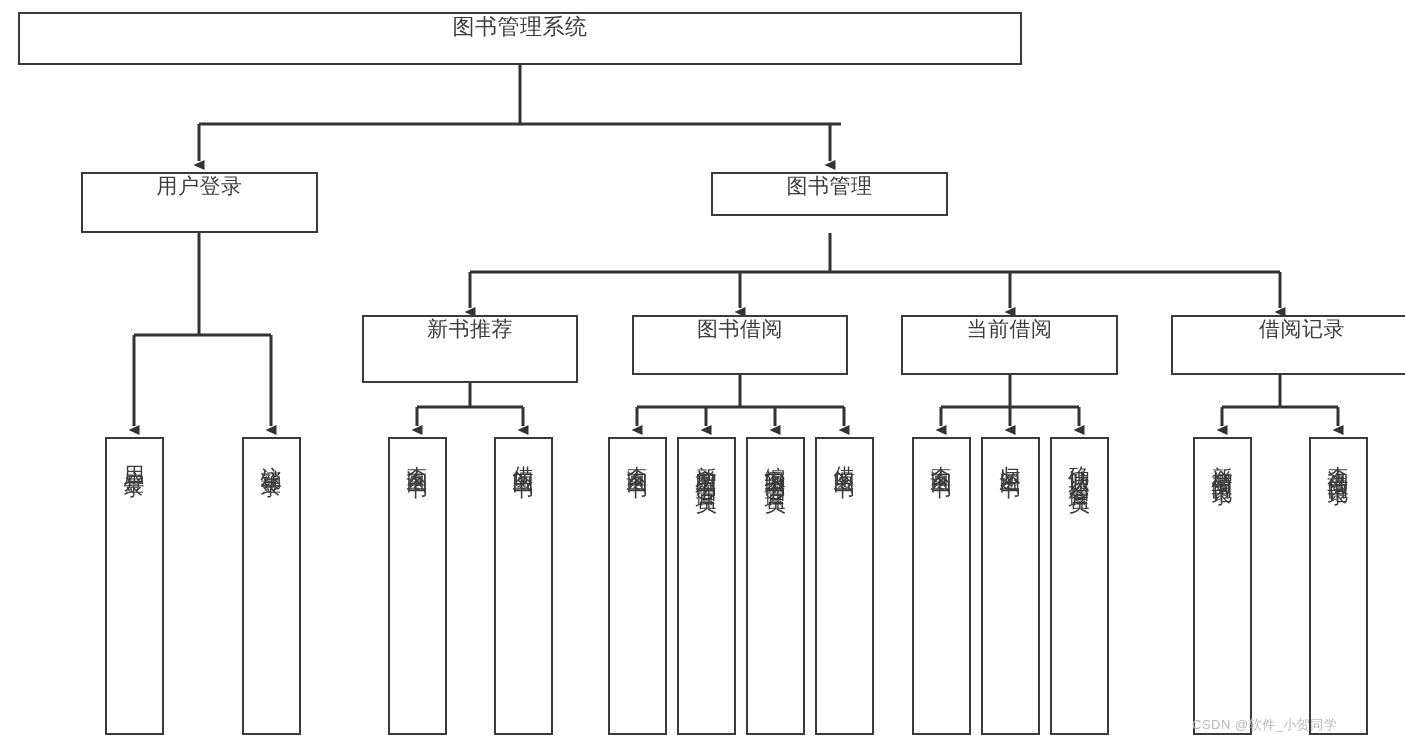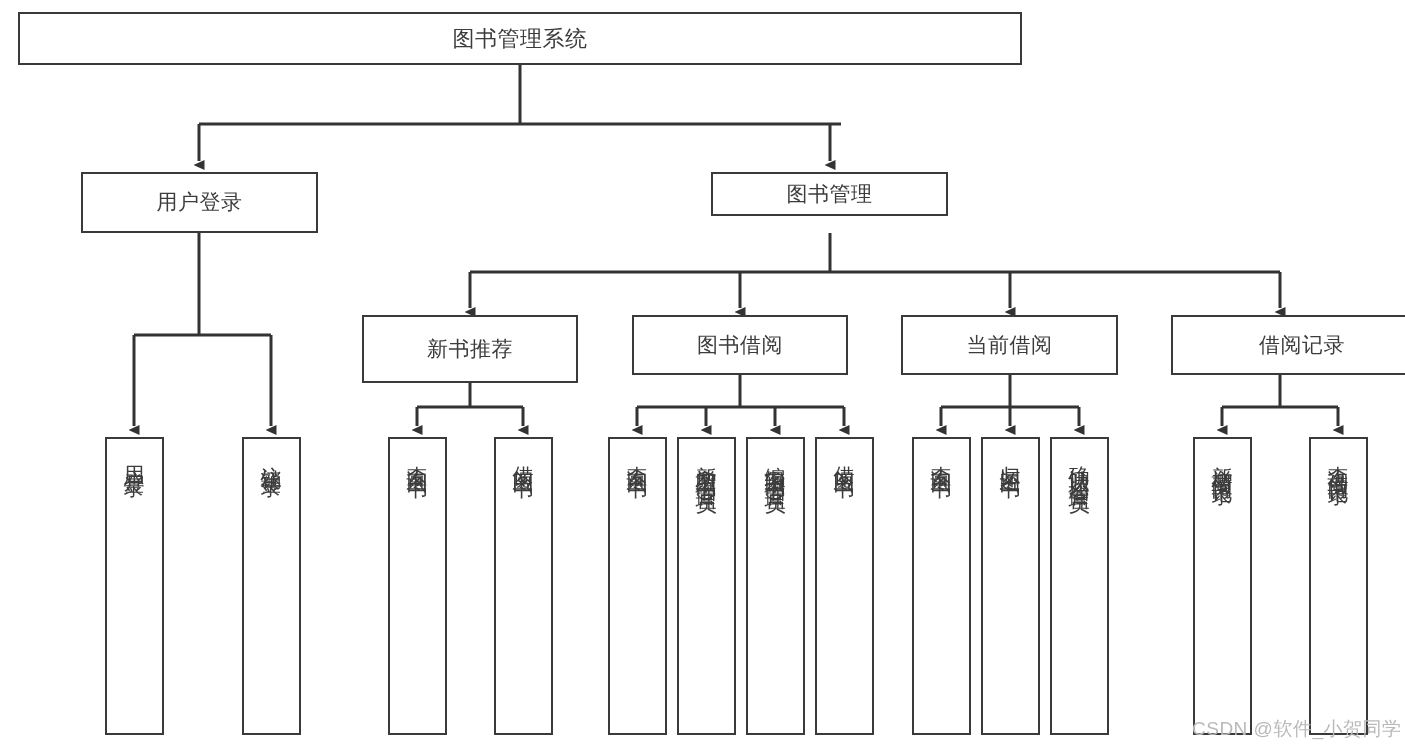--- a/index.html
+++ b/index.html
@@ -25,21 +25,20 @@
     width: 1405px;
     height: 747px;
     pointer-events: none;
   }
   .node {
     position: absolute;
     box-sizing: border-box;
     background: #ffffff;
     border: 2px solid #3a3a3a;
     display: flex;
-    align-items: center;
     justify-content: center;
     color: #3c3c3c;
   }
   .node .label {
     display: block;
     text-align: center;
     line-height: 1.18;
     letter-spacing: 0.5px;
   }
   
@@ -60,21 +59,21 @@
     writing-mode: vertical-rl;
     text-orientation: upright;
     font-size: 21px;
     line-height: 1.0;
     letter-spacing: 4px;
     white-space: nowrap;
   }
   .watermark {
     position: absolute;
     color: #b9b9b9;
-    font-size: 19px;
+    font-size: 13px;
     white-space: nowrap;
     letter-spacing: 0.5px;
   }
 </style>
 </head>
 <body>
 
 <div id="canvas">
 
   <svg id="edges" viewBox="0 0 1405 747" width="1405" height="747" xmlns="http://www.w3.org/2000/svg">

